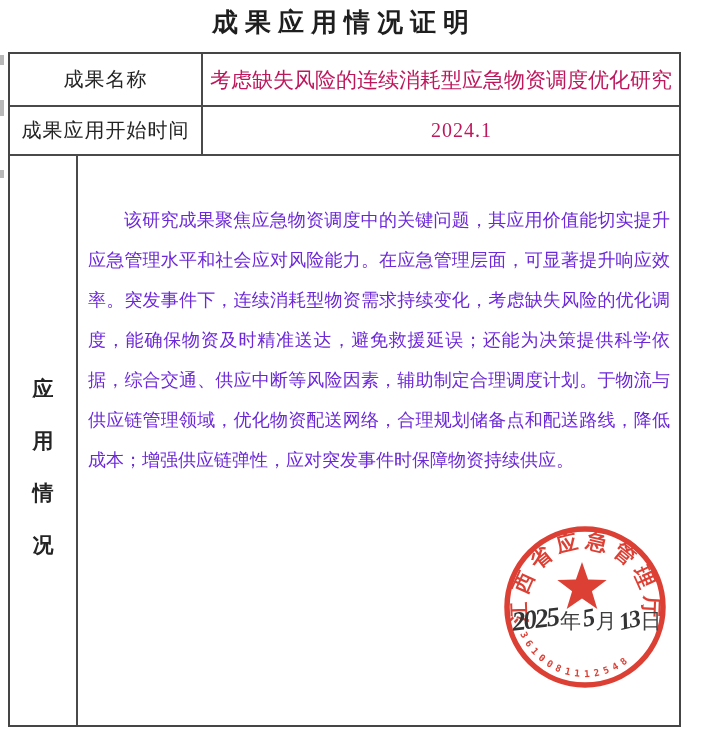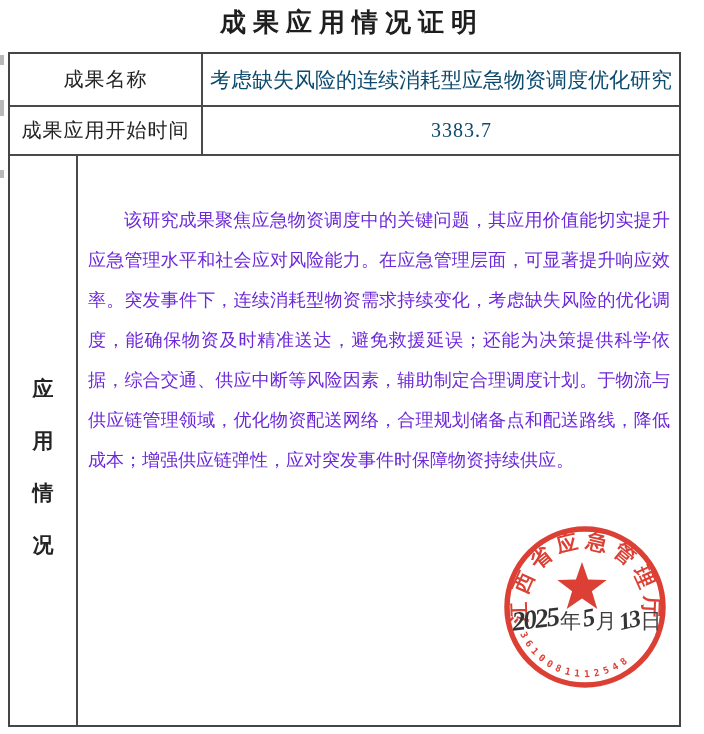--- a/index.html
+++ b/index.html
@@ -2,39 +2,39 @@
 <html style="--seal-color: #d92f23;"><head>
 <meta charset="utf-8">
 <style>
   * { margin:0; padding:0; box-sizing:border-box; }
   body { background:#e8e8e8; font-family:"Liberation Serif", serif; }
   .page {
     position:relative; width:704px; height:734px; background:#ffffff;
     overflow:hidden; color:#262626;
   }
   .doc-title {
-    position:absolute; top:5px; left:16px; width:672px;
+    position:absolute; top:5px; left:8px; width:672px;
     text-align:center; font-family:"Liberation Sans", sans-serif;
     font-weight:bold; font-size:26px; letter-spacing:7px; color:#1e1e1e;
   }
   .cert-table {
     position:absolute; left:8px; top:52px; width:673px; height:675px;
     border:2px solid #454545; display:flex; flex-direction:column;
     background:#fff;
   }
   .t-row { display:flex; border-bottom:2px solid #4a4a4a; }
   .t-row.r1 { height:53px; }
   .t-row.r2 { height:49px;gap:41px; }
   .t-row.r3 { flex:1; border-bottom:none; }
   .cell { display:flex; align-items:center; justify-content:center; }
   .label-cell {
     width:193px; border-right:2px solid #4a4a4a;
     font-size:20px; color:#242424; letter-spacing:1px;
   }
-  .value-cell { flex:1; font-size:21px; color:#0c4a6e; text-align:center; }
+  .value-cell { flex:1; font-size:21px; color:#be185d; text-align:center; }
   .value-cell.small { font-size:20px; letter-spacing:1px; }
   .vlabel-cell {
     width:68px; border-right:2px solid #4a4a4a;
     display:flex; flex-direction:column; align-items:center;
     justify-content:center; padding-top:52px;
     gap:24px; font-size:21px; font-weight:600; color:#242424;
   }
   .app-content {
     flex:1; padding:44px 9px 0 10px; position:relative;
   }
@@ -92,21 +92,21 @@
 
   <div class="cert-table">
 
     <div class="t-row r1">
       <div class="cell label-cell">成果名称</div>
       <div class="cell value-cell">考虑缺失风险的连续消耗型应急物资调度优化研究</div>
     </div>
 
     <div class="t-row r2">
       <div class="cell label-cell">成果应用开始时间</div>
-      <div class="cell value-cell small">3383.7</div>
+      <div class="cell value-cell small">2024.1</div>
     </div>
 
     <div class="t-row r3">
       <div class="vlabel-cell">
         <span>应</span>
         <span>用</span>
         <span>情</span>
         <span>况</span>
       </div>
       <div class="app-content">

